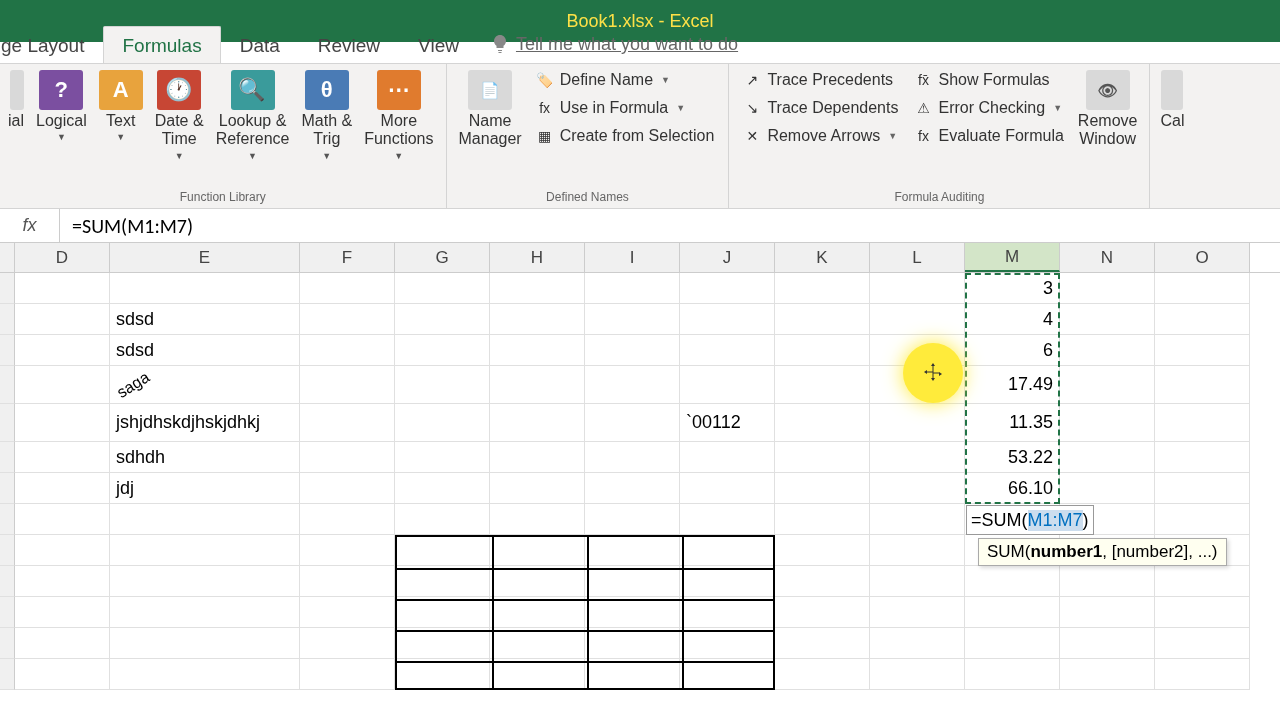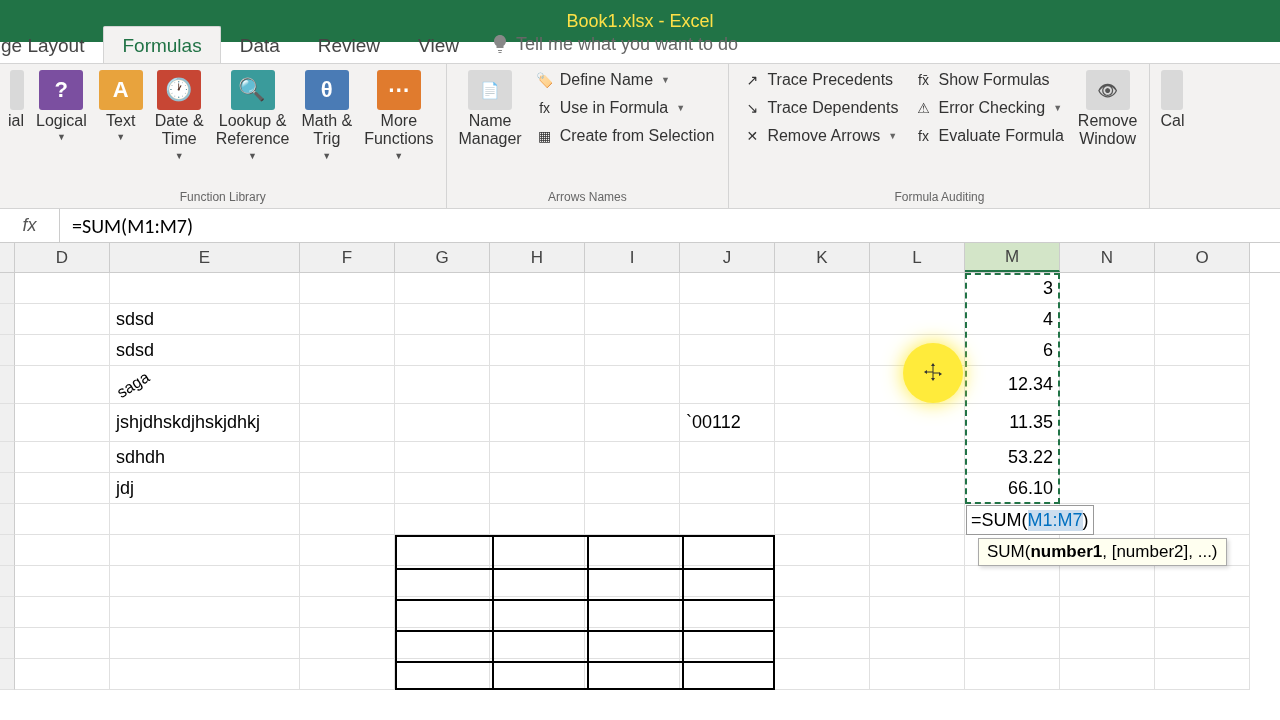--- a/index.html
+++ b/index.html
@@ -6,21 +6,21 @@
 body { width: 1280px; height: 720px; overflow: hidden; background: #fff; position: relative; }
 
 
 .titlebar { height: 42px; background: #217346; display: flex; align-items: center; justify-content: center; color: #fde047; font-size: 18px; }
 
 
 .tabstrip { height: 22px; background: #fff; display: flex; align-items: flex-end; border-bottom: 1px solid #d4d4d4; padding-left: 0; }
 .tab { padding: 8px 18px 6px; font-size: 19px; color: #444; cursor: pointer; border: 1px solid transparent; border-bottom: none; }
 .tab.partial-left { padding-left: 0; }
 .tab.active { background: #f3f2f1; border-color: #d4d4d4; color: #217346; border-radius: 2px 2px 0 0; }
-.tell-me { display: flex; align-items: flex-end; gap: 8px; padding: 8px 14px; color: #666; font-size: 18px; }
+.tell-me { display: flex; align-items: flex-end; gap: 8px; padding: 8px 14px; color: #666; font-size: 18px; text-decoration: underline; }
 .bulb { width: 16px; height: 20px; }
 
 
 .ribbon { height: 145px; background: #f3f2f1; display: flex; border-bottom: 1px solid #d4d4d4; }
 .rgroup { border-right: 1px solid #d4d4d4; padding: 4px 8px 2px; display: flex; flex-direction: column; justify-content: space-between; }
 .rgroup-label { text-align: center; font-size: 12px; color: #666; padding: 2px 0; }
 .rgroup-content { flex: 1; display: flex; align-items: flex-start; gap: 4px; }
 
 .big-btn { display: flex; flex-direction: column; align-items: center; gap: 2px; padding: 2px 4px; cursor: pointer; }
 .big-btn .icon-sq { width: 44px; height: 40px; border-radius: 3px; display: flex; align-items: center; justify-content: center; font-size: 22px; color: #fff; font-weight: bold; }
@@ -172,21 +172,21 @@
           <span class="mini-icon">fx</span>
           <span>Use in Formula</span>
           <span class="caret">▼</span>
         </div>
         <div class="small-btn">
           <span class="mini-icon">▦</span>
           <span>Create from Selection</span>
         </div>
       </div>
     </div>
-    <div class="rgroup-label">Arrows Names</div>
+    <div class="rgroup-label">Defined Names</div>
   </div>
 
   <div class="rgroup">
     <div class="rgroup-content">
       <div class="stack">
         <div class="small-btn">
           <span class="mini-icon">↗</span>
           <span>Trace Precedents</span>
         </div>
         <div class="small-btn">
@@ -308,21 +308,21 @@
         <div class="cell w-E">
           <span class="rotated">saga</span>
         </div>
         <div class="cell w-F"></div>
         <div class="cell w-G"></div>
         <div class="cell w-H"></div>
         <div class="cell w-I"></div>
         <div class="cell w-J"></div>
         <div class="cell w-K"></div>
         <div class="cell w-L"></div>
-        <div class="cell w-M num">12.34</div>
+        <div class="cell w-M num">17.49</div>
         <div class="cell w-N"></div>
         <div class="cell w-O"></div>
     </div>
     <div class="row tall">
       <div class="cell w-rownum"></div>
         <div class="cell w-D"></div>
         <div class="cell w-E">jshjdhskdjhskjdhkj</div>
         <div class="cell w-F"></div>
         <div class="cell w-G"></div>
         <div class="cell w-H"></div>

